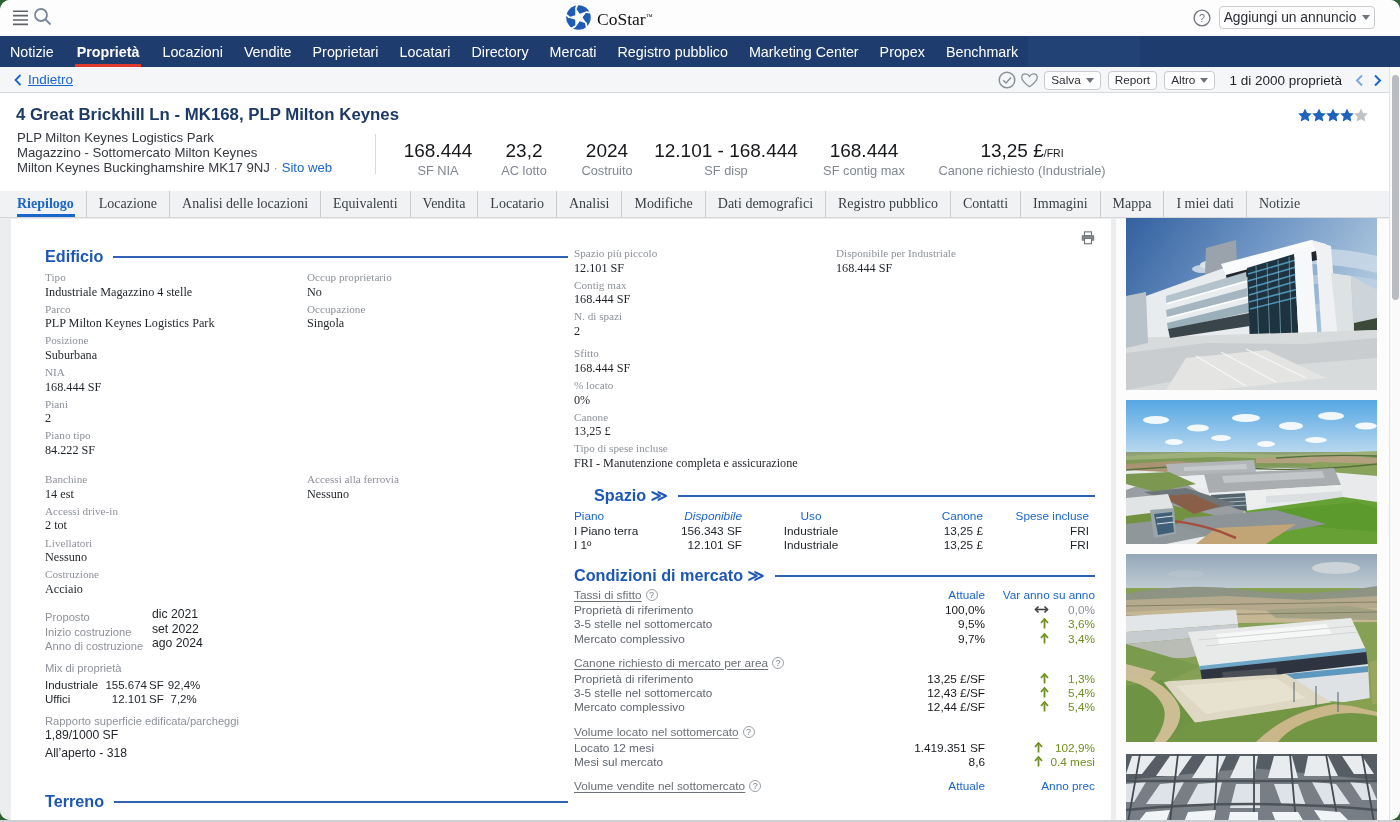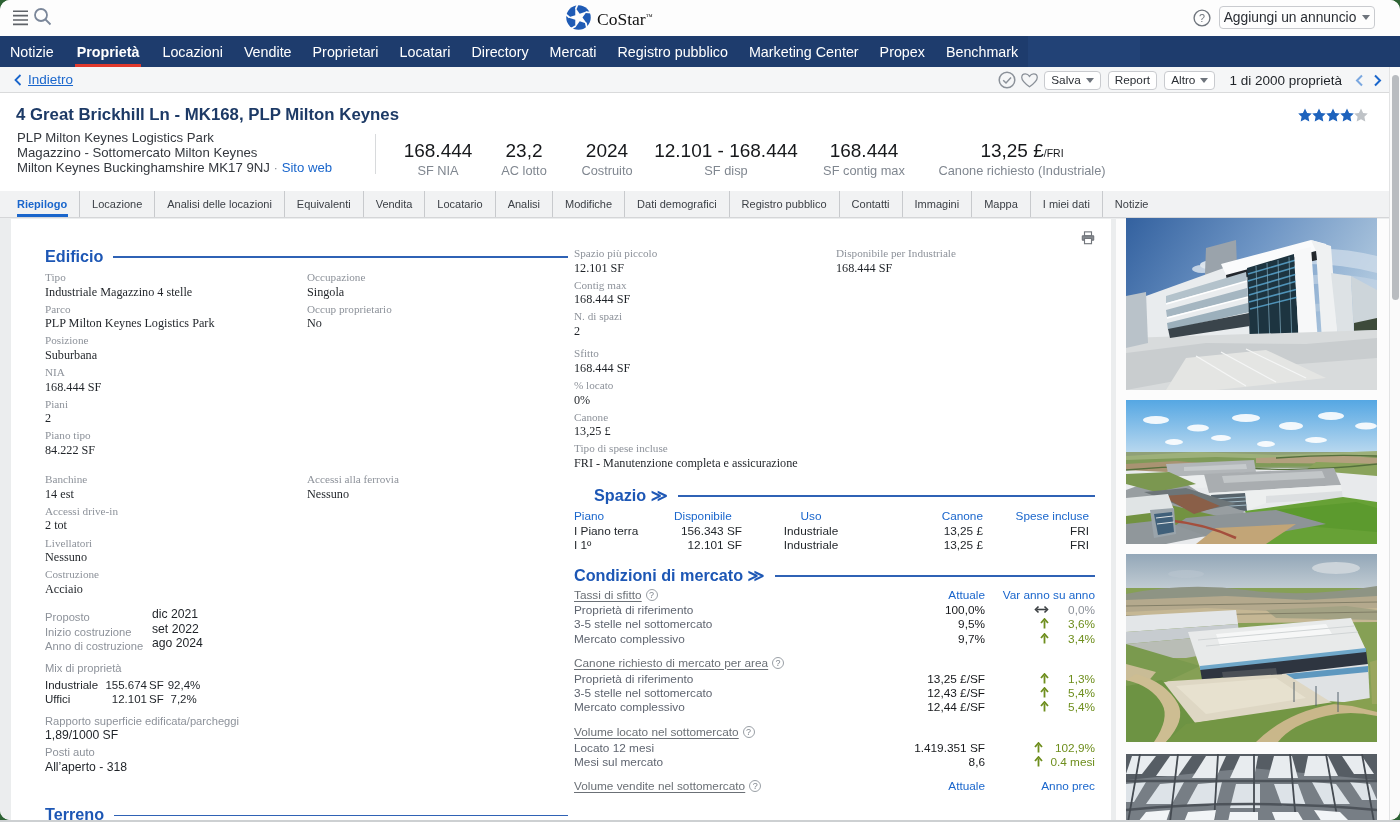--- a/index.html
+++ b/index.html
@@ -25,21 +25,21 @@
 .addr{position:absolute;left:17px;top:36px;font-size:13.2px;color:#34383e;line-height:15.2px;}
 .addr a{color:#1a66cc;text-decoration:none;}
 .vdiv{position:absolute;left:375px;top:40px;height:40px;width:1px;background:#d8dadc;}
 .stats{position:absolute;left:0;top:0;width:1400px;height:97px;}
 .stat{position:absolute;text-align:center;transform:translateX(-50%);}
 .stat .v{font-size:19px;color:#16181b;white-space:nowrap;}
 .stat .l{font-size:12.8px;color:#808790;margin-top:1px;white-space:nowrap;}
 .stars{position:absolute;right:30px;top:14px;}
 
 .tabs{position:absolute;left:0;top:191px;width:1400px;height:27px;background:#f1f2f3;border-bottom:1px solid #d5d6d8;display:flex;align-items:stretch;padding-left:17px;}
-.tab{font-size:11px;color:#3c4046;display:flex;align-items:center;padding:0 12px;position:relative;white-space:nowrap;}
+.tab{font-size:14px;color:#3c4046;display:flex;align-items:center;padding:0 12px;position:relative;white-space:nowrap;font-family:Liberation Serif, serif;}
 .tab:first-child{padding-left:0;}
 .tab.on{color:#1a66cc;font-weight:bold;}
 .tab.on::after{content:"";position:absolute;left:0;right:11px;bottom:0;height:3px;background:#1a66cc;}
 .tab+.tab{border-left:1px solid #c8cacd;}
 
 .contentbg{position:absolute;left:0;top:218px;width:1390px;height:604px;background:#ebedee;}
 .card{position:absolute;left:11px;top:219px;width:1100px;height:603px;background:#fff;}
 .panel{position:absolute;left:1116px;top:219px;width:273px;height:603px;background:#fcfcfc;}
 .ph{position:absolute;left:1126px;width:251px;overflow:hidden;background:#e8eaec;}
 .mrow{display:flex;font-size:11.8px;line-height:14.2px;}
@@ -233,26 +233,26 @@
             <div class="lbl">Piani</div>
             <div class="val">2</div>
           </div>
         <div class="f">
             <div class="lbl">Piano tipo</div>
             <div class="val">84.222 SF</div>
           </div>
       </div>
       <div>
         <div class="f">
+            <div class="lbl">Occup proprietario</div>
+            <div class="val">No</div>
+          </div>
+        <div class="f">
             <div class="lbl">Occupazione</div>
             <div class="val">Singola</div>
-          </div>
-        <div class="f">
-            <div class="lbl">Occup proprietario</div>
-            <div class="val">No</div>
           </div>
       </div>
     </div>
     <div class="grid2" style="margin-top:12px;">
       <div>
         <div class="f">
             <div class="lbl">Banchine</div>
             <div class="val">14 est</div>
           </div>
         <div class="f">
@@ -294,21 +294,20 @@
           <span class="val" style="font-size:11.5px;margin-left:2px;">SF</span>
           <span class="val" style="font-size:11.5px;width:29px;text-align:right;margin-left:4px;">7,2%</span>
         </div>
     </div>
     <div style="margin-top:8px;">
       <div class="f">
           <div class="lbl">Rapporto superficie edificata/parcheggi</div>
           <div class="val">1,89/1000 SF</div>
         </div>
       <div class="f">
-          <div class="lbl">Posti auto</div>
           <div class="val">All’aperto - 318</div>
         </div>
     </div>
     <div class="sec" style="margin-top:31px;">
         <span class="t">Terreno</span>
         <span class="ln"></span>
       </div>
   </div>
   <div class="colM">
     <div class="grid2">
@@ -350,21 +349,21 @@
       </div>
     </div>
     <div class="sec" style="margin-top:12px;margin-bottom:5px;margin-left:20px;">
         <span class="t">Spazio ≫</span>
         <span class="ln"></span>
       </div>
     <table style="width:521px;border-collapse:collapse;font-size:11.8px;table-layout:fixed;line-height:14.6px;" id="sptable">
       <tbody>
           <tr style="color:#1a66cc;">
         <td style="width:100px;">Piano</td>
-            <td style="width:68px;text-align:left;">Disponibile</td>
+            <td style="width:68px;text-align:right;font-style:italic;">Disponibile</td>
             <td style="width:138px;text-align:center;">Uso</td>
             <td style="width:103px;text-align:right;">Canone</td>
             <td style="width:112px;text-align:right;padding-right:6px;">Spese incluse</td>
       </tr>
       <tr style="color:#1f2328;">
             <td>I Piano terra</td>
             <td style="text-align:right;">156.343 SF</td>
             <td style="text-align:center;">Industriale</td>
             <td style="text-align:right;">13,25 £</td>
             <td style="text-align:right;padding-right:6px;">FRI</td>
@@ -435,21 +434,21 @@
       <div class="mrow">
           <span class="n">Mercato complessivo</span>
           <span class="a">12,44 £/SF</span>
           <span class="c"><svg width="9" height="11" viewBox="0 0 9 11" style="vertical-align:-1px;">
               <path d="M4.5,10.5 L4.5,2.5" stroke="#6e8e1d" stroke-width="1.8" fill="none"></path>
               <path d="M1,5 L4.5,1 L8,5" stroke="#6e8e1d" stroke-width="1.8" fill="none" stroke-linejoin="miter"></path>
             </svg><span style="display:inline-block;width:46px;">5,4%</span></span>
         </div>
       <div class="mgap"></div>
       <div class="mhead">
-          <span class="n"><span style="text-decoration:underline;">Volume locato nel sottomercato</span><span class="info">?</span></span>
+          <span class="n"><span style="">Volume locato nel sottomercato</span><span class="info">?</span></span>
         </div>
       <div class="mrow" style="margin-top:2px;">
           <span class="n">Locato 12 mesi</span>
           <span class="a">1.419.351 SF</span>
           <span class="c"><svg width="9" height="11" viewBox="0 0 9 11" style="vertical-align:-1px;">
               <path d="M4.5,10.5 L4.5,2.5" stroke="#6e8e1d" stroke-width="1.8" fill="none"></path>
               <path d="M1,5 L4.5,1 L8,5" stroke="#6e8e1d" stroke-width="1.8" fill="none" stroke-linejoin="miter"></path>
             </svg><span style="display:inline-block;width:52px;">102,9%</span></span>
         </div>
       <div class="mrow">

